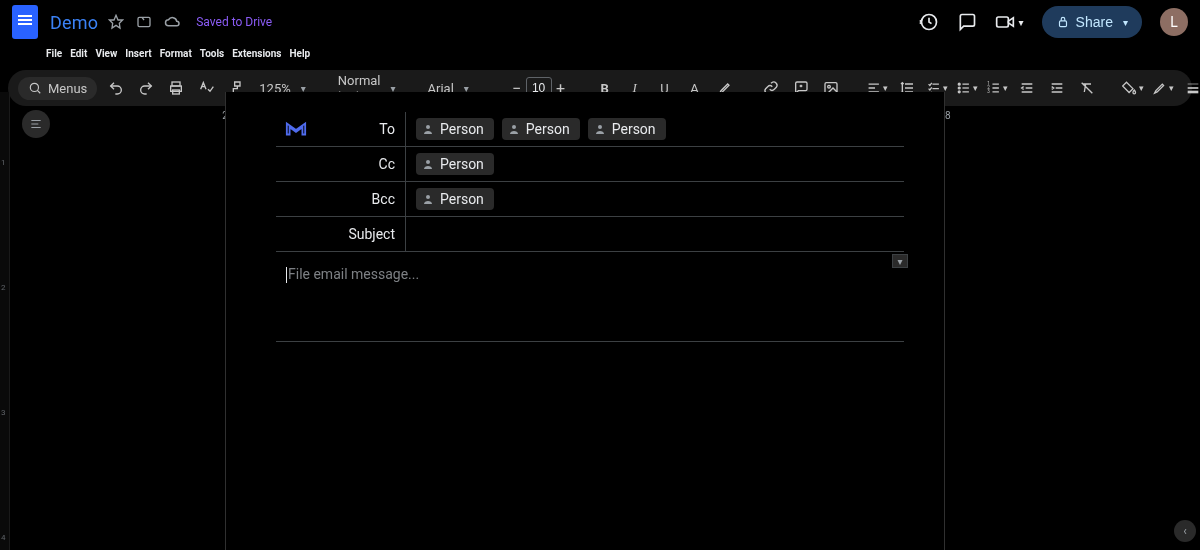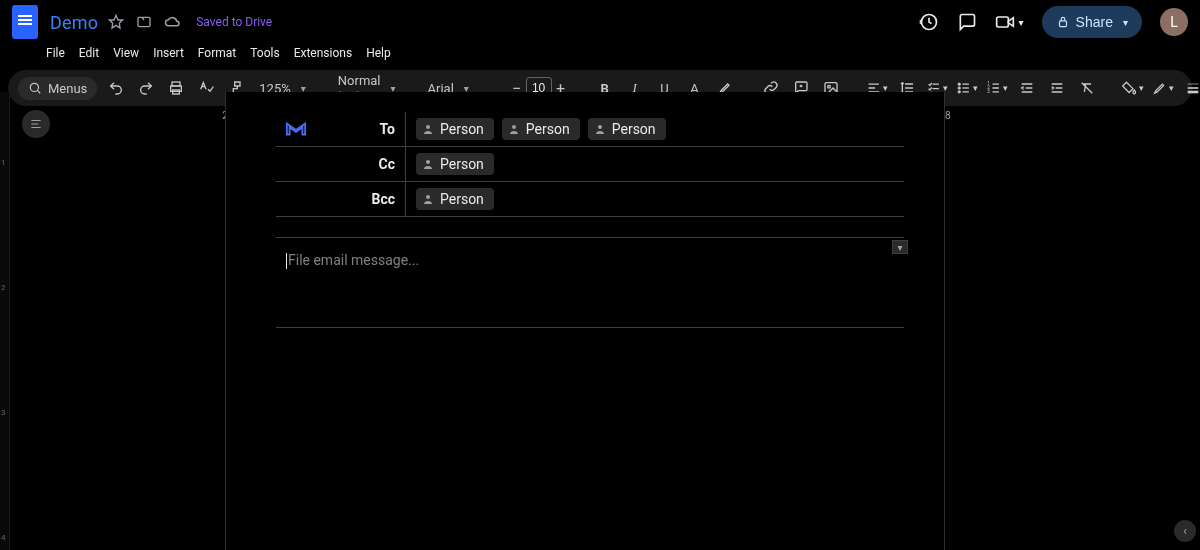--- a/index.html
+++ b/index.html
@@ -55,25 +55,26 @@
   width: 28px; height: 28px; border-radius: 50%;
   background: #8d6e63; color: #fff;
   display: flex; align-items: center; justify-content: center;
   font-size: 14px;
 }
 .camera-wrap{display:flex;align-items:center;gap:4px;color:#e8eaed}
 
 
 .menubar {
   display: flex; align-items: center;
-  gap: 14px;
+  gap: 8px;
   padding: 0 14px 4px 46px;
   height: 22px;
-  font-size: 12px;
+  font-size: 10px;
   color: #e8eaed;
+  font-weight: bold;
 }
 .menubar span { cursor: default; }
 
 
 .toolbar {
   display: flex; align-items: center;
   height: 36px;
   padding: 0 10px;
   gap: 8px;
   margin: 4px 8px 0 8px;
@@ -135,21 +136,21 @@
 .mailblock{
   position:absolute; left:50px; right:40px; top:20px;
 }
 .mailhdr{
   display:grid; grid-template-columns:40px 90px 1fr;
   align-items:center;
   border-top:1px solid #3c4043;
 }
 .mailblock .mailhdr:first-child{border-top:none}
 .mailhdr .lbl{
-  font-weight:700; color:#e8eaed; text-align:right;
+  font-weight:400; color:#e8eaed; text-align:right;
   padding:9px 10px 9px 0; font-size:14px;
   border-right:1px solid #3c4043;
 }
 .mailhdr .iconcell{
   display:flex;align-items:center;justify-content:center;
 }
 .chips{ display:flex; gap:8px; padding:6px 10px; flex-wrap:wrap;}
 .chip{
   background:#2a2a2a; border-radius:4px;
   padding:3px 10px 3px 6px; display:flex;align-items:center;gap:6px;
@@ -532,20 +533,21 @@
                 <circle cx="12" cy="8" r="4"></circle>
                 <path d="M4 22c0-4 4-6 8-6s8 2 8 6"></path>
               </svg>
               <span>Person</span>
             </span>
           </div>
       </div>
 
       <div class="mailhdr">
         <div class="iconcell"></div>
+        <div class="lbl">Subject</div>
         <div class="subjectcell"></div>
       </div>
 
       <div class="bodysep"></div>
       <div class="bodyarea">
         <span class="expand-handle">▾</span>
         <span class="cursor"></span><span>File email message...</span>
       </div>
     </div>
   </div>

